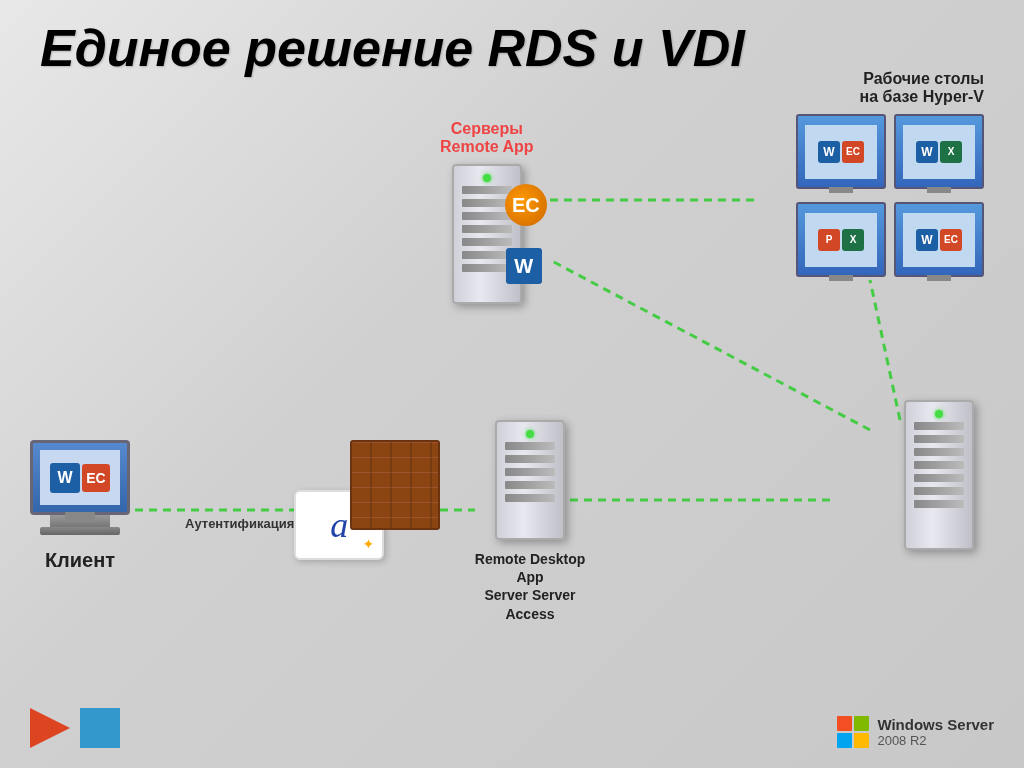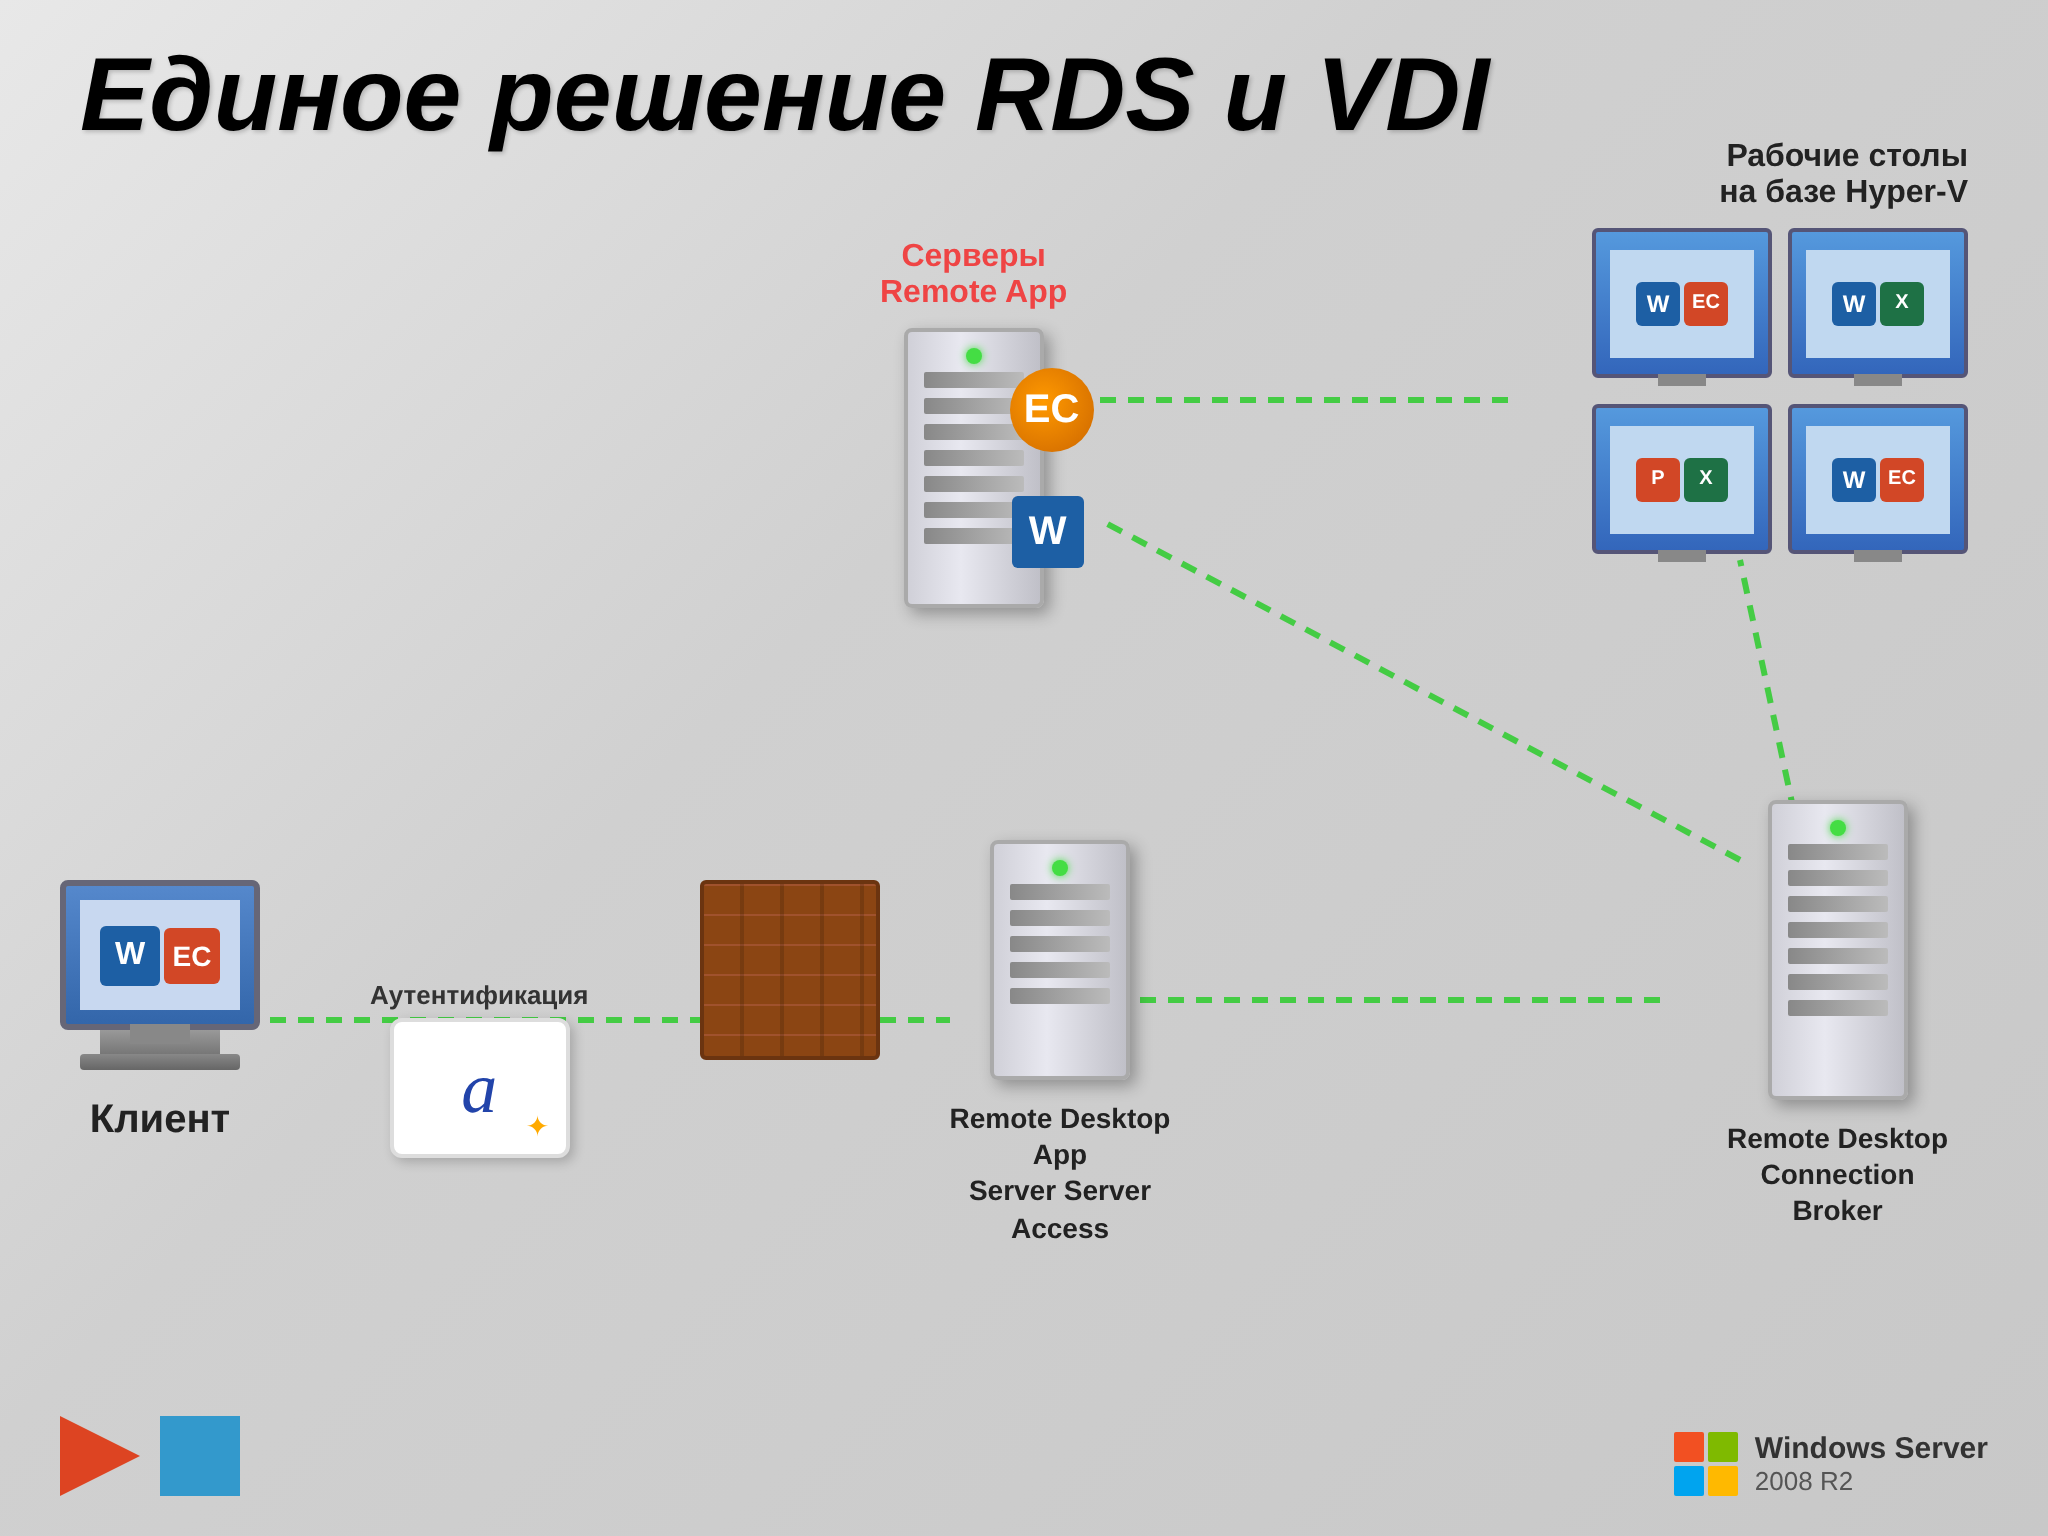--- a/index.html
+++ b/index.html
@@ -91,21 +91,21 @@
       font-weight: bold;
       color: #222;
     }
 
     
     .auth-node {
       position: absolute;
       left: 185px;
       top: 490px;
       display: flex;
-      flex-direction: column;
+      flex-direction: row;
       align-items: center;
     }
     .auth-card {
       width: 90px;
       height: 70px;
       background: white;
       border: 2px solid #ddd;
       border-radius: 6px;
       display: flex;
       align-items: center;
@@ -484,25 +484,20 @@
   <div class="server-tower" style="height:150px;">
     <div class="server-light"></div>
     <div class="server-drive"></div>
     <div class="server-drive"></div>
     <div class="server-drive"></div>
     <div class="server-drive"></div>
     <div class="server-drive"></div>
     <div class="server-drive"></div>
     <div class="server-drive"></div>
   </div>
-  <div class="server-label">
-    <span>Remote Desktop</span><br>
-    <span>Connection</span><br>
-    <span>Broker</span>
-  </div>
 </div>
 
 <div class="hyperv-node">
   <div class="hyperv-label">
     <span>Рабочие столы</span><br>
     <span>на базе Hyper-V</span>
   </div>
   <div class="desktop-grid">
 
     <div class="mini-monitor">

